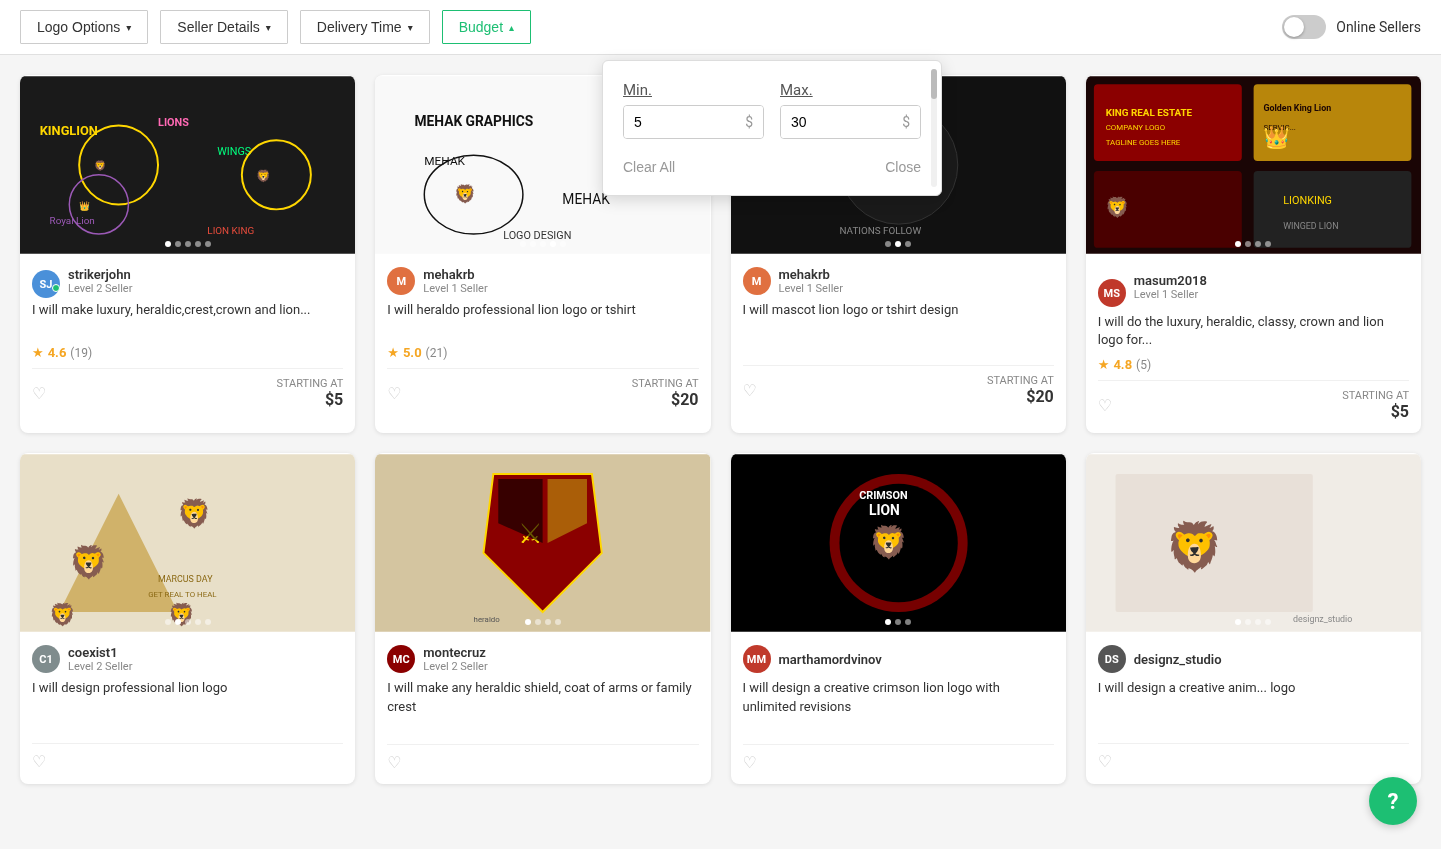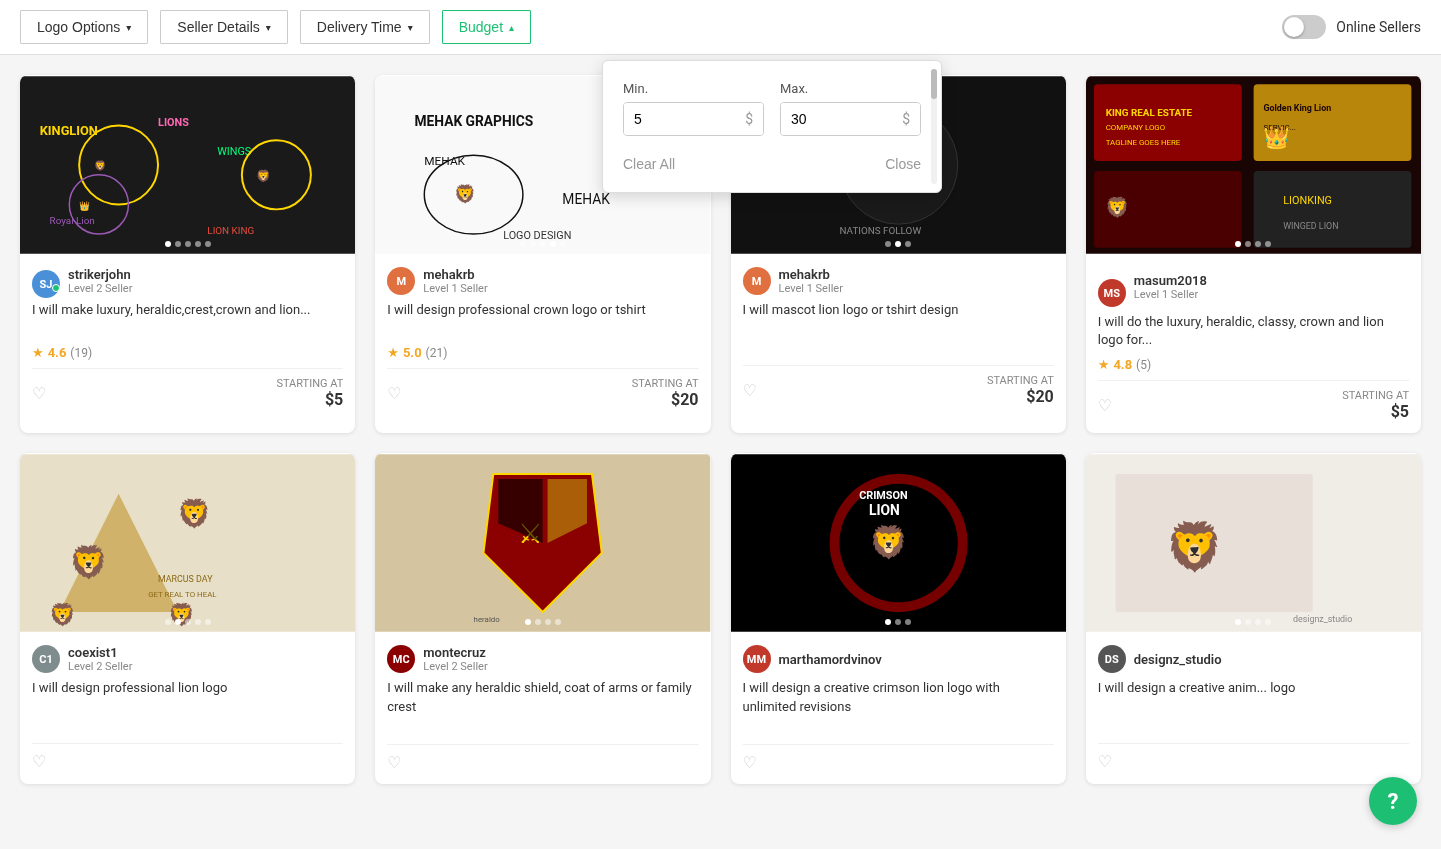--- a/index.html
+++ b/index.html
@@ -94,23 +94,24 @@
     .budget-fields {
       display: flex;
       gap: 16px;
       margin-bottom: 20px;
     }
     .budget-field {
       flex: 1;
     }
     .budget-field label {
       display: block;
-      font-size: 13px;
+      font-size: 15px;
       color: #555;
       margin-bottom: 6px;
+      text-decoration: underline;
     }
     .budget-field .input-wrap {
       display: flex;
       align-items: center;
       border: 1px solid #ccc;
       border-radius: 4px;
       overflow: hidden;
     }
     .budget-field input {
       flex: 1;
@@ -425,21 +426,21 @@
           <div class="seller-avatar" style="background:#e07040">
             M
           </div>
 
         </div>
         <div class="seller-name-wrap">
           <span class="seller-name">mehakrb</span>
           <span class="seller-level">Level 1 Seller</span>
         </div>
       </div>
-      <div class="gig-title">I will design professional crown logo or tshirt</div>
+      <div class="gig-title">I will heraldo professional lion logo or tshirt</div>
 
     <div class="gig-rating">
       <span class="star">★</span>
       <span class="rating-value">5.0</span>
       <span class="rating-count">(21)</span>
     </div>
       <div class="gig-footer">
         <span class="heart-icon">♡</span>
 
     <div class="price-wrap">

